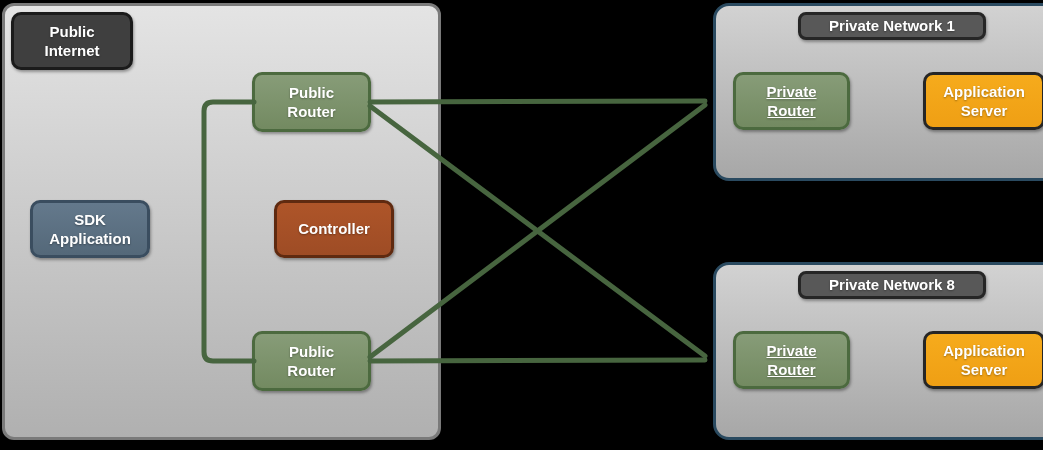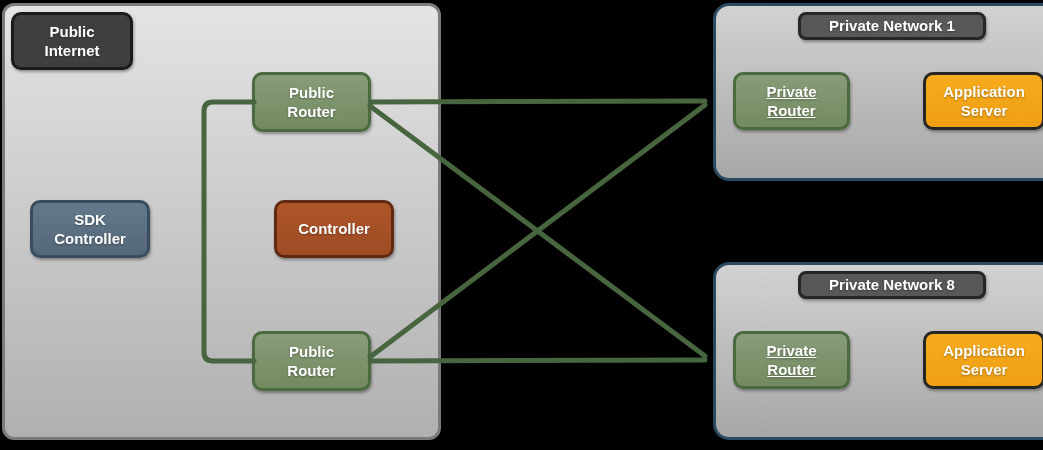--- a/index.html
+++ b/index.html
@@ -71,21 +71,21 @@
 <body>
 
 <div class="stage">
 
   <div class="container public-internet-container">
     <div class="node dark-big">Public
 Internet</div>
     <div class="node green router-top">Public
 Router</div>
     <div class="node slate">SDK
-Controller</div>
+Application</div>
     <div class="node rust">Controller</div>
     <div class="node green router-bottom">Public
 Router</div>
   </div>
 
   <div class="container private-network-container pn1">
     <div class="node dark-small">Private Network 1</div>
     <div class="node green private-router">Private
 Router</div>
     <div class="node orange">Application

